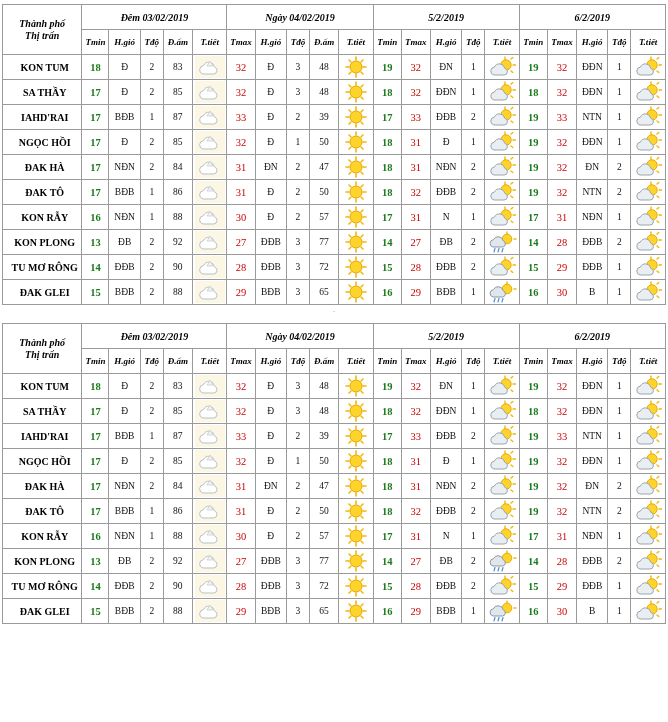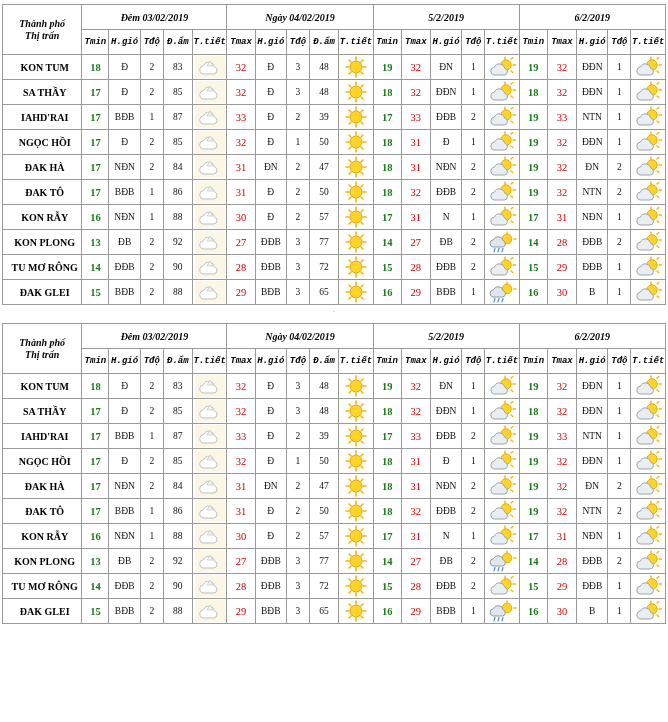--- a/index.html
+++ b/index.html
@@ -33,21 +33,20 @@
     font-style: italic;
     font-weight: bold;
     font-size: 10px;
     color: #000;
   }
   .hdr-sub td {
     height: 20px;
     font-style: italic;
     font-weight: bold;
     font-size: 9px;
-    font-family: Liberation Mono, monospace;
   }
   .cityhdr {
     font-weight: bold;
     font-size: 10px;
     line-height: 1.15;
     text-align: center;
     font-style: normal;
   }
   .cityname {
     text-align: left;

